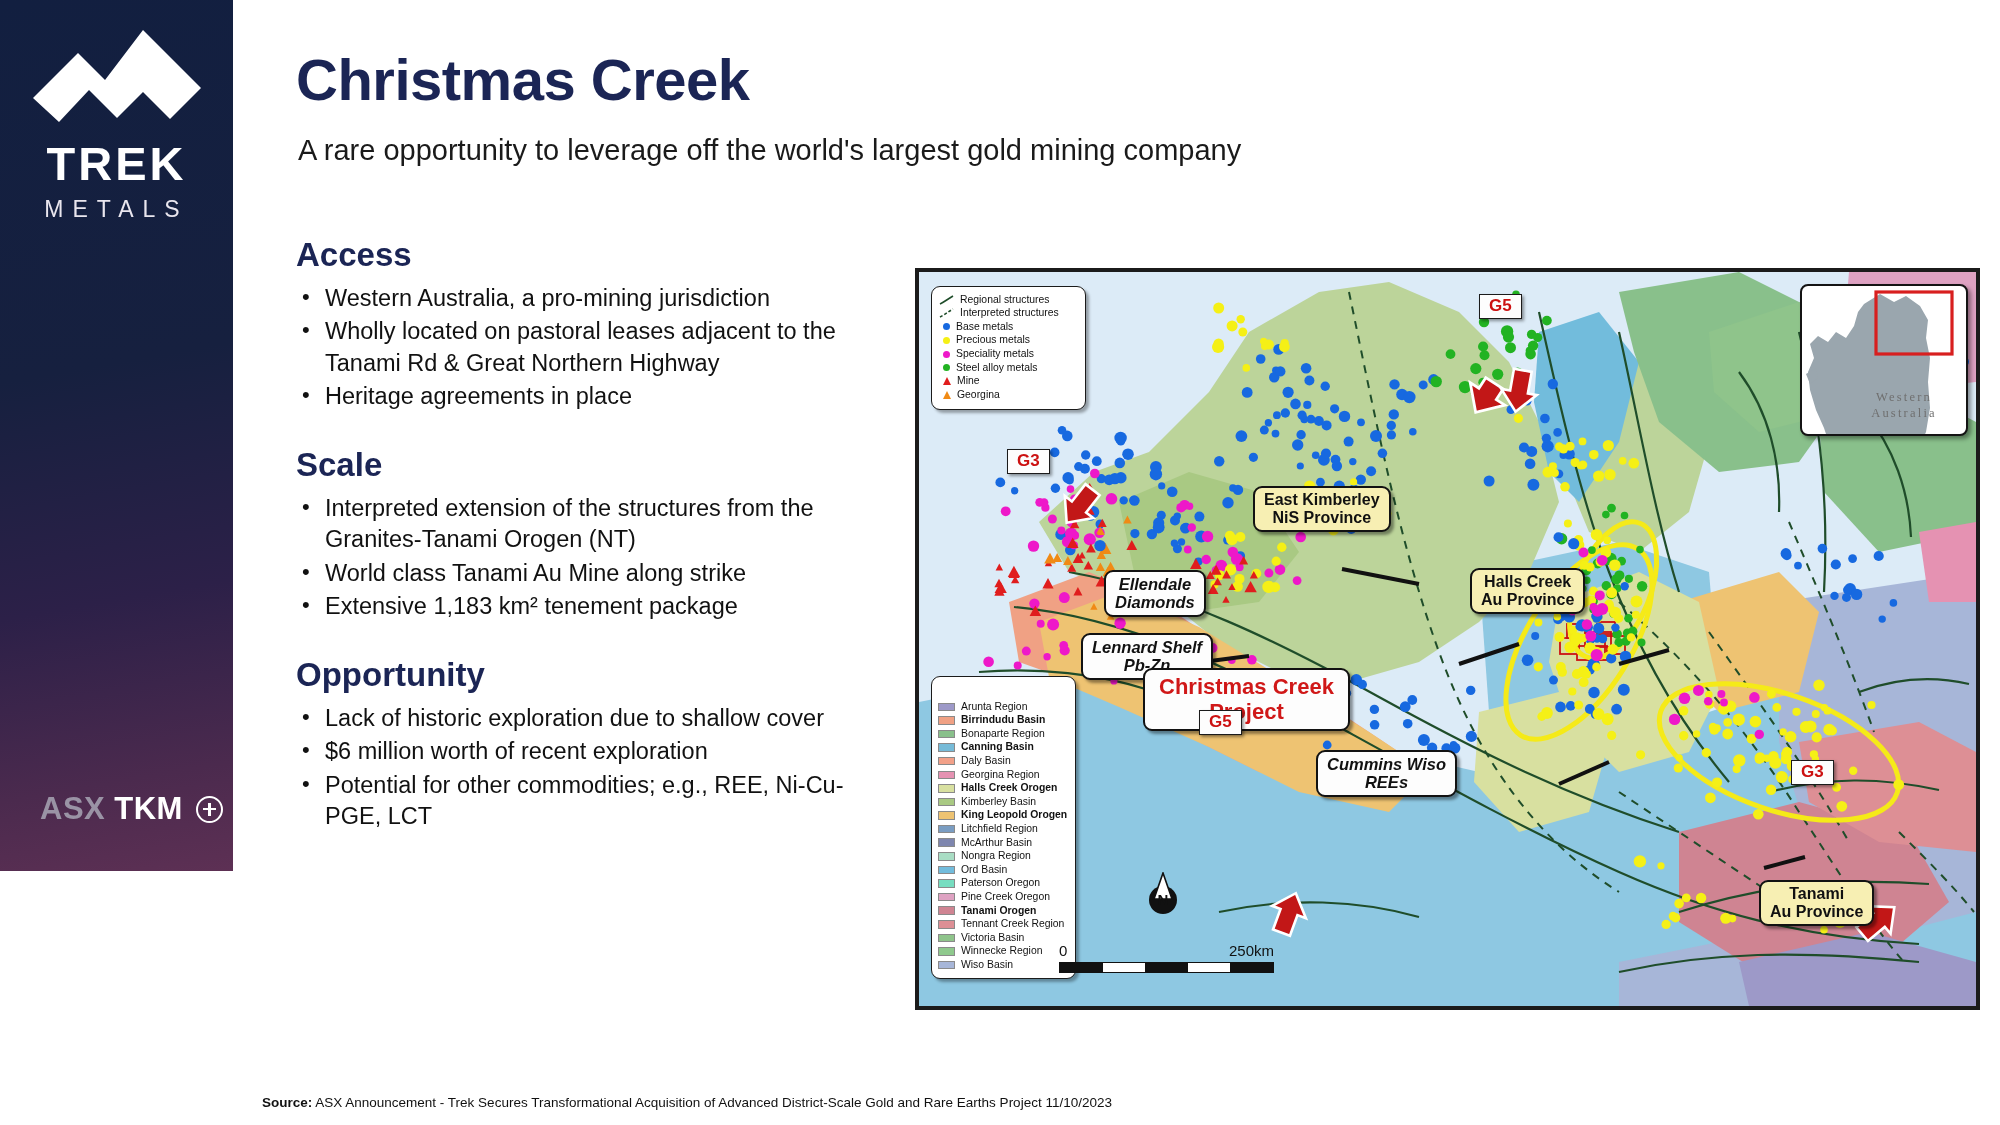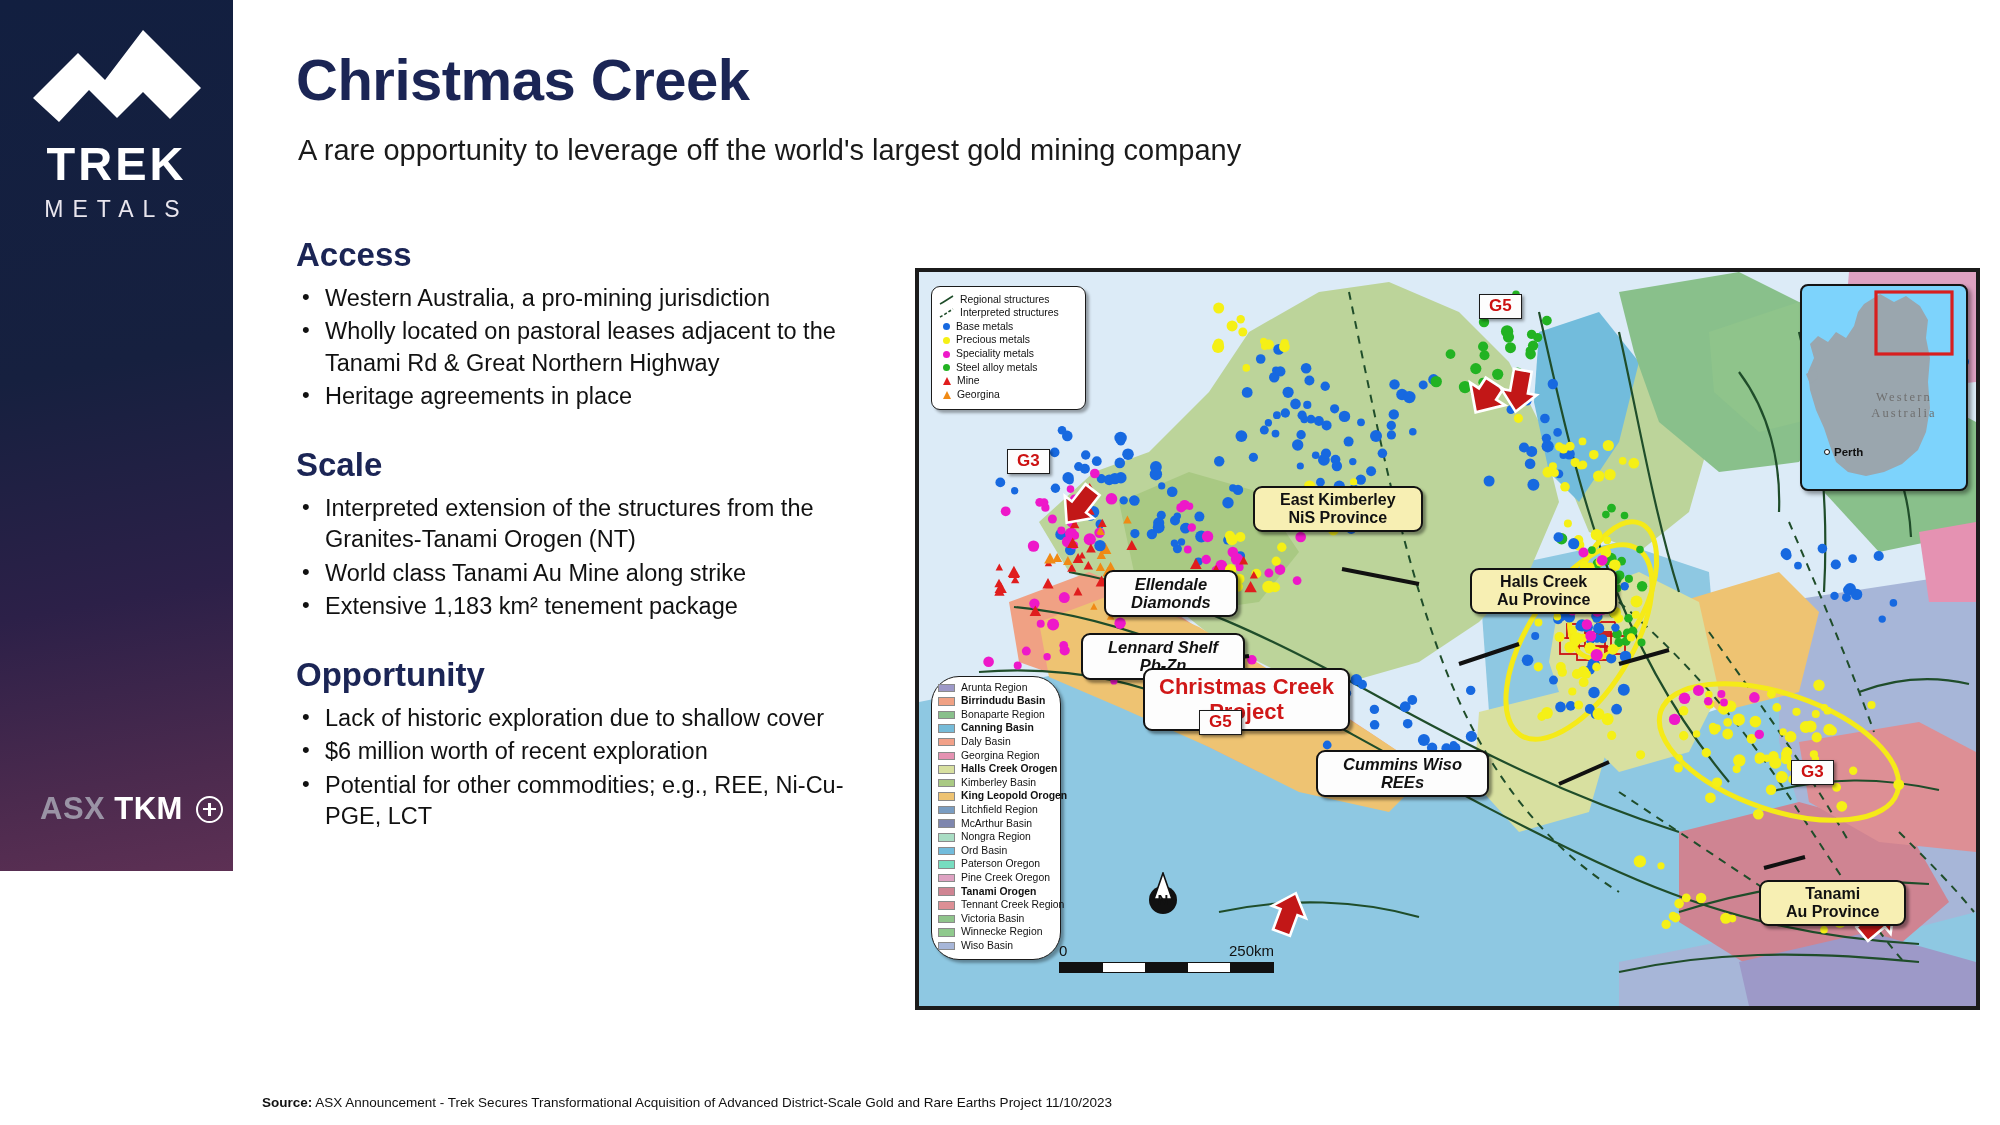--- a/index.html
+++ b/index.html
@@ -90,55 +90,55 @@
   #map-canvas { position: absolute; inset: 0; }
   #map-canvas svg { display: block; }
 
   
   .legend-box {
     position: absolute; background: #ffffff;
     border: 1.6px solid #1b1b1b; border-radius: 9px;
     box-shadow: 3px 3px 3px rgba(0,0,0,.33);
   }
   #legend-symbols { left: 12px; top: 14px; width: 155px; padding: 6px 7px 7px 7px; }
-  #legend-units   { left: 12px; top: 404px; width: 130px; padding: 4px 5px 6px 6px; border-radius: 28px; }
+  #legend-units   { left: 12px; top: 404px; width: 145px; padding: 23px 5px 6px 6px; }
   .lg-row { display: flex; align-items: center; gap: 6px; height: 13.6px; }
   .lg-row .lbl { font-size: 10.4px; color: #111; white-space: nowrap; line-height: 1; }
   .lg-row.bold .lbl { font-weight: 700; text-align: right; }
   .sw-dot { width: 7px; height: 7px; border-radius: 50%; flex: 0 0 auto; margin-left: 4px; }
   .sw-tri {
     width: 0; height: 0; flex: 0 0 auto; margin-left: 4px;
     border-left: 4.5px solid transparent; border-right: 4.5px solid transparent;
   }
   .sw-line { width: 15px; height: 10px; flex: 0 0 auto; }
   .sw-rect { width: 17px; height: 8.5px; flex: 0 0 auto; border: .6px solid #8a8a8a; }
 
   
   .callout {
     position: absolute; border: 2.6px solid #121212; border-radius: 9px;
-    padding: 3px 25px; text-align: center; line-height: 1.12;
+    padding: 3px 9px; text-align: center; line-height: 1.12;
     box-shadow: 3px 3px 3px rgba(0,0,0,.4); white-space: pre-line;
   }
   .callout.cream { background: #f7efb3; font-weight: 700; font-size: 16px; color: #111; }
   .callout.white { background: #fdfdfd; font-weight: 700; font-style: italic; font-size: 16.5px; color: #111; }
   .callout.project {
     background: #fdfdfd; font-weight: 700; font-size: 22px; color: #d01818;
     border-width: 2.2px; padding: 5px 14px;
   }
   .gmark {
     position: absolute; background: #fdfdfd; border: 1.8px solid #1b1b1b;
     border-radius: 0; padding: 1px 9px 2px 9px;
     font-size: 17px; font-weight: 700; color: #cc1111;
     box-shadow: 2px 2px 3px rgba(0,0,0,.4);
   }
 
   
   #inset {
-    position: absolute; right: 8px; top: 12px; width: 168px; height: 207px;
-    background: #7dd3fc; border: 2.4px solid #141414; border-radius: 8px;
+    position: absolute; right: 8px; top: 12px; width: 168px; height: 152px;
+    background: #ffffff; border: 2.4px solid #141414; border-radius: 8px;
     box-shadow: 3px 3px 4px rgba(0,0,0,.4); overflow: hidden;
   }
   #inset .wa-name {
     position: absolute; left: 52px; top: 104px; width: 100px; text-align: center;
     font-family: "Liberation Serif", serif; font-size: 12.5px; color: #6f6f6f;
     letter-spacing: 2.2px; line-height: 1.25;
   }
   #inset .perth {
     position: absolute; left: 22px; top: 160px; display: flex; align-items: center; gap: 4px;
   }

